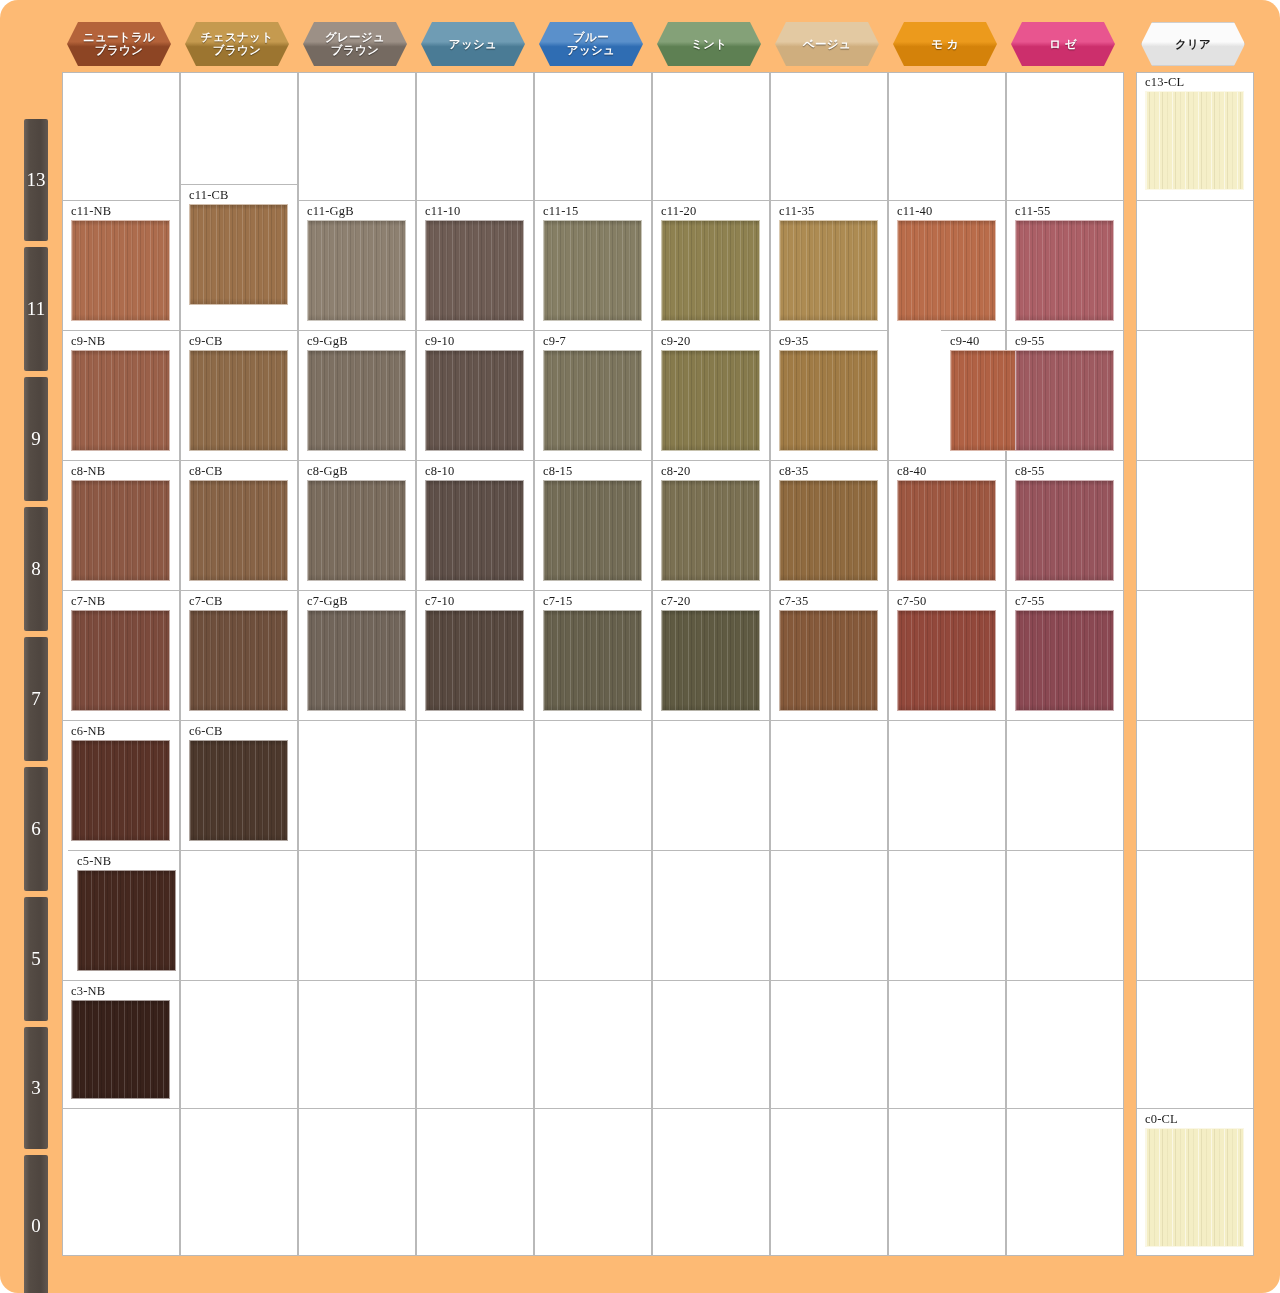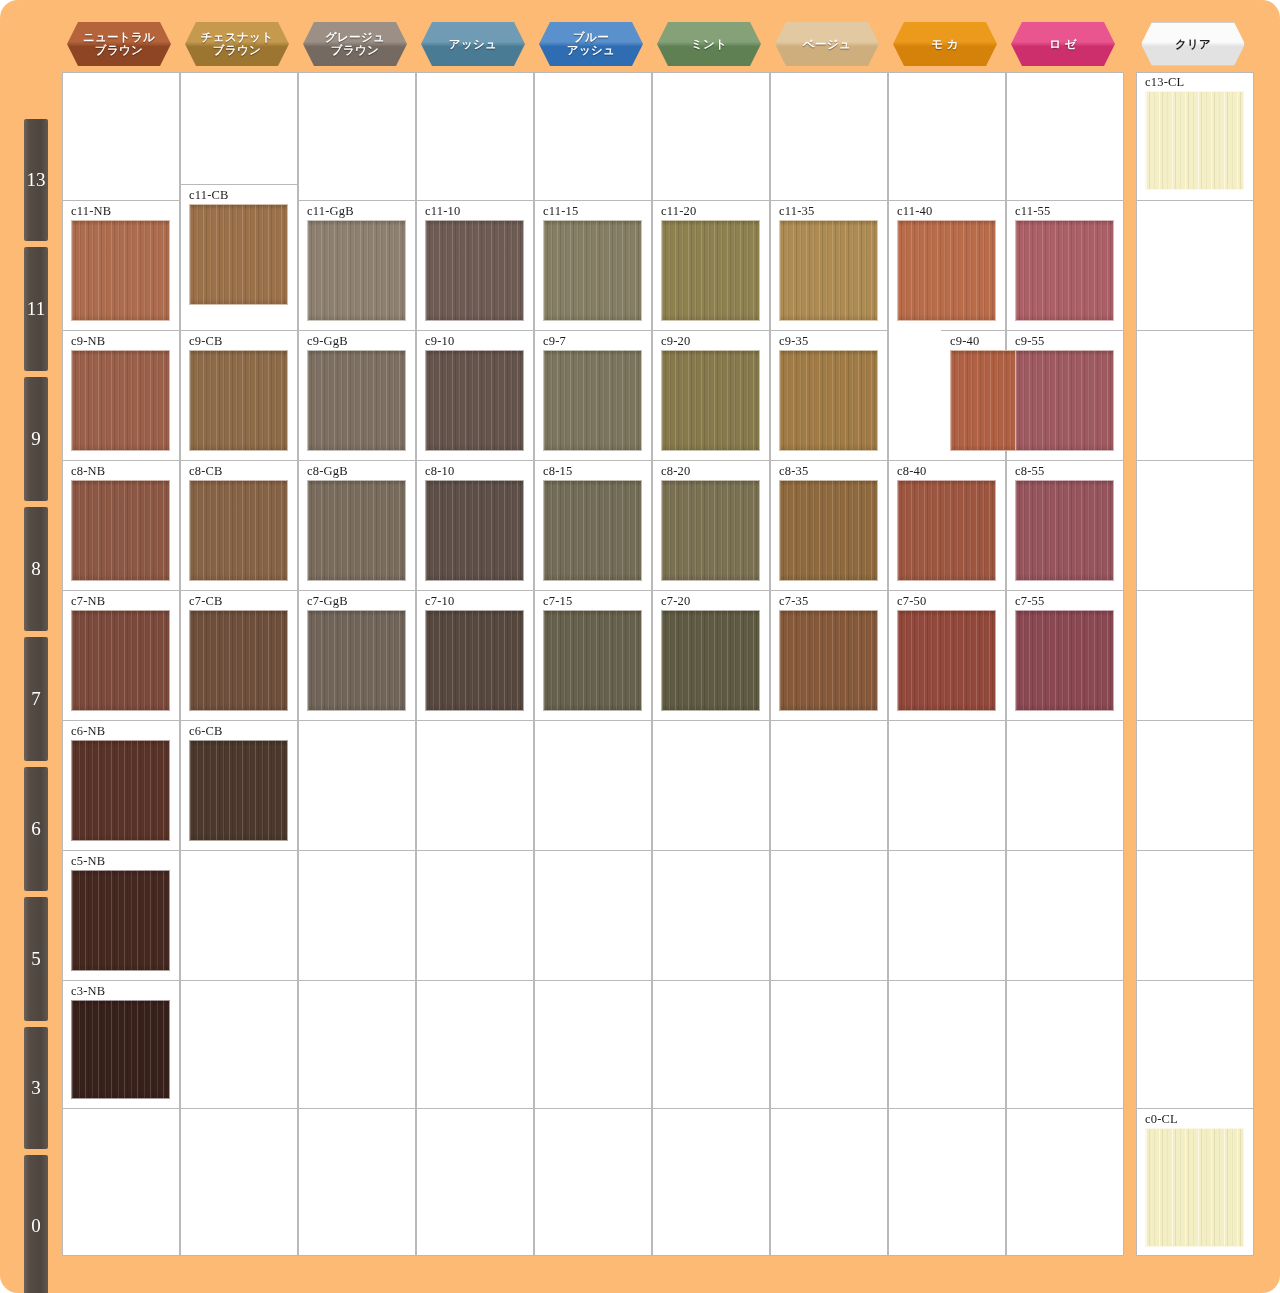--- a/index.html
+++ b/index.html
@@ -368,21 +368,21 @@
         <div class="swatch" style="background: rgb(76, 56, 44); height: 101px;"></div>
       </div>
       <div class="cell" style="left: 298px; top: 720px; height: 130px;"></div>
       <div class="cell" style="left: 416px; top: 720px; height: 130px;"></div>
       <div class="cell" style="left: 534px; top: 720px; height: 130px;"></div>
       <div class="cell" style="left: 652px; top: 720px; height: 130px;"></div>
       <div class="cell" style="left: 770px; top: 720px; height: 130px;"></div>
       <div class="cell" style="left: 888px; top: 720px; height: 130px;"></div>
       <div class="cell" style="left: 1006px; top: 720px; height: 130px;"></div>
       <div class="cell" style="left: 1136px; top: 720px; height: 130px;"></div>
-      <div class="cell" style="left: 62px; top: 850px; height: 130px; padding-left: 48px;">
+      <div class="cell" style="left: 68px; top: 850px; height: 130px; padding-left: 48px;">
         <div class="cell-label">c5-NB</div>
         <div class="swatch" style="background: rgb(69, 40, 31); height: 101px;"></div>
       </div>
       <div class="cell" style="left: 180px; top: 850px; height: 130px;"></div>
       <div class="cell" style="left: 298px; top: 850px; height: 130px;"></div>
       <div class="cell" style="left: 416px; top: 850px; height: 130px;"></div>
       <div class="cell" style="left: 534px; top: 850px; height: 130px;"></div>
       <div class="cell" style="left: 652px; top: 850px; height: 130px;"></div>
       <div class="cell" style="left: 770px; top: 850px; height: 130px;"></div>
       <div class="cell" style="left: 888px; top: 850px; height: 130px;"></div>

